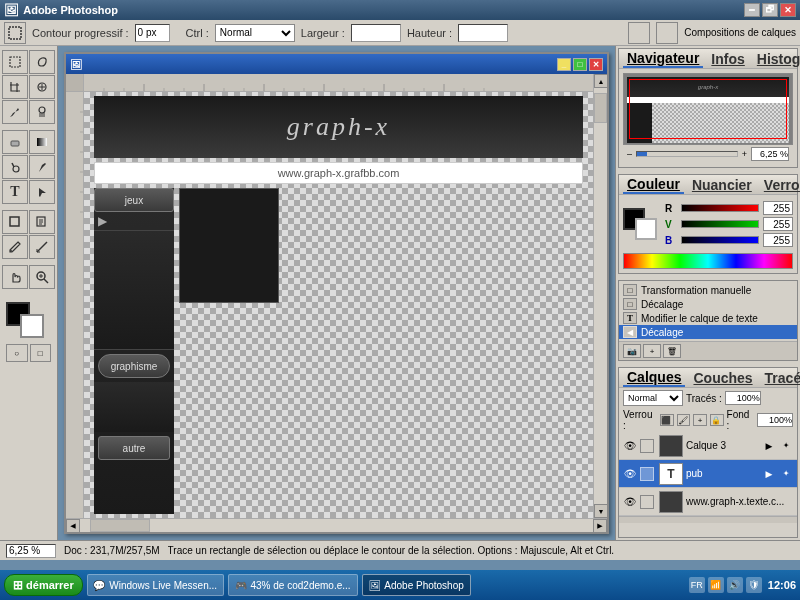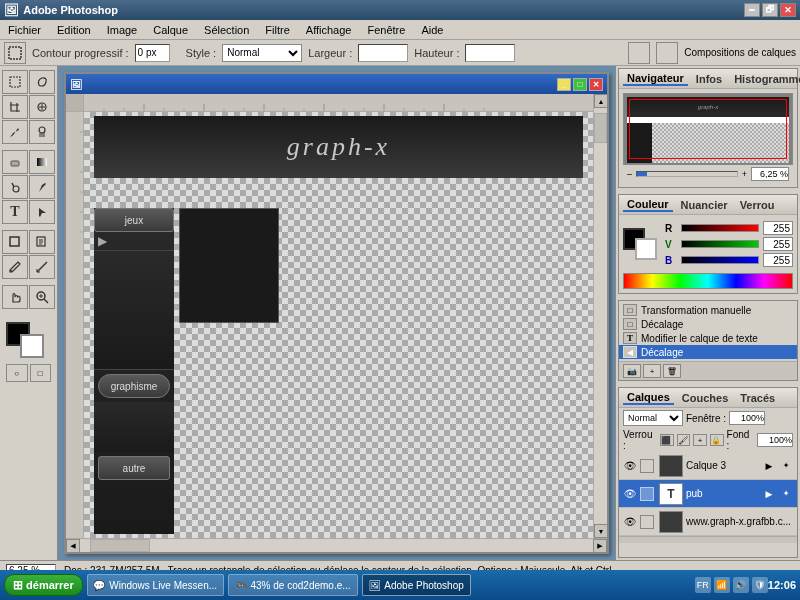--- a/index.html
+++ b/index.html
@@ -146,24 +146,25 @@
       height: 20px;
       display: flex;
       align-items: center;
       padding: 0 4px;
       font-size: 11px;
       font-weight: bold;
       border-bottom: 1px solid #aaa;
       gap: 4px;
     }
     .panel-tab {
-      font-size: 11px;
+      font-size: 14px;
       padding: 0 4px;
       cursor: pointer;
       color: #333;
+      text-decoration: underline;
     }
     .panel-tab.active { font-weight: bold; color: #000; border-bottom: 2px solid #316ac5; }
     .panel-content { padding: 4px; }
     .nav-zoom-row {
       display: flex;
       align-items: center;
       gap: 4px;
       padding: 2px 4px;
       font-size: 10px;
     }
@@ -313,20 +314,21 @@
       display: flex;
       align-items: center;
       gap: 3px;
       white-space: nowrap;
     }
     .taskbar-item.active { background: rgba(0,0,0,0.3); border-color: rgba(255,255,255,0.5); }
     .taskbar-right {
       margin-left: auto;
       display: flex;
       align-items: center;
+      gap: 6px;
       color: white;
       font-size: 10px;
     }
     .tray-icons { display: flex; gap: 3px; align-items: center; }
     .tray-icon { width: 16px; height: 16px; background: rgba(255,255,255,0.3); border-radius: 2px; display: flex; align-items: center; justify-content: center; font-size: 9px; color: white; }
 
     
     .scroll-stub { width: 14px; background: #d4d0c8; border-left: 1px solid #aaa; display: flex; flex-direction: column; }
     .scroll-btn { width: 14px; height: 14px; background: #c8c4bc; border: 1px solid #888; display: flex; align-items: center; justify-content: center; font-size: 7px; cursor: pointer; }
   </style>
@@ -338,42 +340,31 @@
   <div class="title-bar">
     <span style="margin-right:4px;font-size:12px;">🖼</span>
     <span>Adobe Photoshop</span>
     <div class="title-bar-controls">
       <div class="title-bar-btn">🗕</div>
       <div class="title-bar-btn">🗗</div>
       <div class="title-bar-btn close">✕</div>
     </div>
   </div>
 
-  <div class="menu-bar">
-    <span class="menu-item">Fichier</span>
-    <span class="menu-item">Edition</span>
-    <span class="menu-item">Image</span>
-    <span class="menu-item">Calque</span>
-    <span class="menu-item">Sélection</span>
-    <span class="menu-item">Filtre</span>
-    <span class="menu-item">Affichage</span>
-    <span class="menu-item">Fenêtre</span>
-    <span class="menu-item">Aide</span>
-  </div>
 
   <div class="options-bar">
     <div style="width:22px;height:22px;background:#d4d0c8;border:1px solid #888;display:flex;align-items:center;justify-content:center;">
       <svg width="14" height="14" viewBox="0 0 14 14">
           <rect x="1" y="1" width="12" height="12" fill="none" stroke="#333" stroke-width="1.5" stroke-dasharray="2,1"></rect>
         </svg>
     </div>
     <span class="options-label">Contour progressif :</span>
     <input class="options-input" value="0 px" style="width: 35px;">
     <span style="margin-left:4px;"></span>
-    <span class="options-label">Style :</span>
+    <span class="options-label">Ctrl :</span>
     <select class="options-select">
       <option>Normal</option>
       <option>Proportionnel</option>
       <option>Fixe</option>
     </select>
     <span class="options-label">Largeur :</span>
     <input class="options-input" style="width: 50px;">
     <span class="options-label">Hauteur :</span>
     <input class="options-input" style="width: 50px;">
     <div style="margin-left:auto;width:22px;height:22px;background:#d4d0c8;border:1px solid #888;"></div>
@@ -584,20 +575,23 @@
             </div>
 
             <div style="flex:1;position:relative;overflow:hidden;background:#808080;">
 
               <div style="position:absolute;inset:0;background-image:repeating-conic-gradient(#aaa 0% 25%,#ddd 0% 50%);background-size:12px 12px;"></div>
 
               <div style="position:absolute;top:4px;left:10px;right:10px;height:62px;background:linear-gradient(to bottom,#1a1a1a,#3a3a3a);display:flex;align-items:center;justify-content:center;">
                 <span style="font-family:Georgia,serif;font-style:italic;font-size:26px;color:#c8c8c8;letter-spacing:3px;">graph-x</span>
               </div>
 
+              <div style="position:absolute;top:70px;left:10px;right:10px;height:22px;background:white;border:1px solid #ccc;display:flex;align-items:center;justify-content:center;">
+                <span style="font-size:11px;color:#555;">www.graph-x.grafbb.com</span>
+              </div>
 
               <div style="position:absolute;top:96px;left:10px;width:80px;bottom:4px;background:linear-gradient(to bottom,#2a2a2a,#1a1a1a);">
 
                 <div style="margin:0;height:24px;background:linear-gradient(to bottom,#5a5a5a,#3a3a3a);border:1px solid #777;border-radius:3px;display:flex;align-items:center;justify-content:center;color:#ddd;font-size:10px;">jeux</div>
 
                 <div style="margin:2px 4px;height:14px;display:flex;align-items:center;color:#aaa;font-size:12px;">▶</div>
 
                 <div style="margin:2px 0;height:120px;background:linear-gradient(to bottom,#2a2a2a,#1a1a1a);border-top:1px solid #444;border-bottom:1px solid #444;"></div>
 
                 <div style="margin:4px;height:24px;background:linear-gradient(to bottom,#5a5a5a,#3a3a3a);border:1px solid #777;border-radius:12px;display:flex;align-items:center;justify-content:center;color:#ddd;font-size:10px;">graphisme</div>
@@ -736,21 +730,21 @@
           <span class="panel-tab">Couches</span>
           <span class="panel-tab">Tracés</span>
         </div>
 
         <div class="layers-controls">
           <select class="layers-mode-select">
             <option>Normal</option>
             <option>Fondu</option>
             <option>Obscurcir</option>
           </select>
-          <span style="font-size:10px;">Fenêtre :</span>
+          <span style="font-size:10px;">Tracés :</span>
           <input style="width: 36px; height: 14px; font-size: 9px; border: 1px solid rgb(136, 136, 136); text-align: right;" value="100%">
         </div>
         <div class="layers-lock-row">
           <span>Verrou :</span>
           <div style="width:14px;height:12px;background:#d4d0c8;border:1px solid #888;font-size:8px;display:flex;align-items:center;justify-content:center;cursor:pointer;">⬛</div>
           <div style="width:14px;height:12px;background:#d4d0c8;border:1px solid #888;font-size:8px;display:flex;align-items:center;justify-content:center;cursor:pointer;">🖌</div>
           <div style="width:14px;height:12px;background:#d4d0c8;border:1px solid #888;font-size:8px;display:flex;align-items:center;justify-content:center;cursor:pointer;">+</div>
           <div style="width:14px;height:12px;background:#d4d0c8;border:1px solid #888;font-size:8px;display:flex;align-items:center;justify-content:center;cursor:pointer;">🔒</div>
           <span style="margin-left:auto;">Fond :</span>
           <input style="width: 36px; height: 14px; font-size: 9px; border: 1px solid rgb(136, 136, 136); text-align: right;" value="100%">
@@ -773,21 +767,21 @@
             <div class="layer-thumb text">T</div>
             <span class="layer-name">pub</span>
             <div style="width:14px;height:14px;font-size:9px;display:flex;align-items:center;justify-content:center;color:white;">▶</div>
             <div style="width:14px;height:14px;font-size:8px;display:flex;align-items:center;justify-content:center;color:white;">✦</div>
           </div>
 
           <div class="layer-row">
             <div class="layer-eye">👁</div>
             <div style="width:14px;height:14px;background:#d4d0c8;border:1px solid #888;margin-right:2px;"></div>
             <div class="layer-thumb checker"></div>
-            <span class="layer-name">www.graph-x.grafbb.c...</span>
+            <span class="layer-name">www.graph-x.texte.c...</span>
           </div>
         </div>
 
         <div class="layer-panel-footer">
           
           
           
           
           
         </div>

